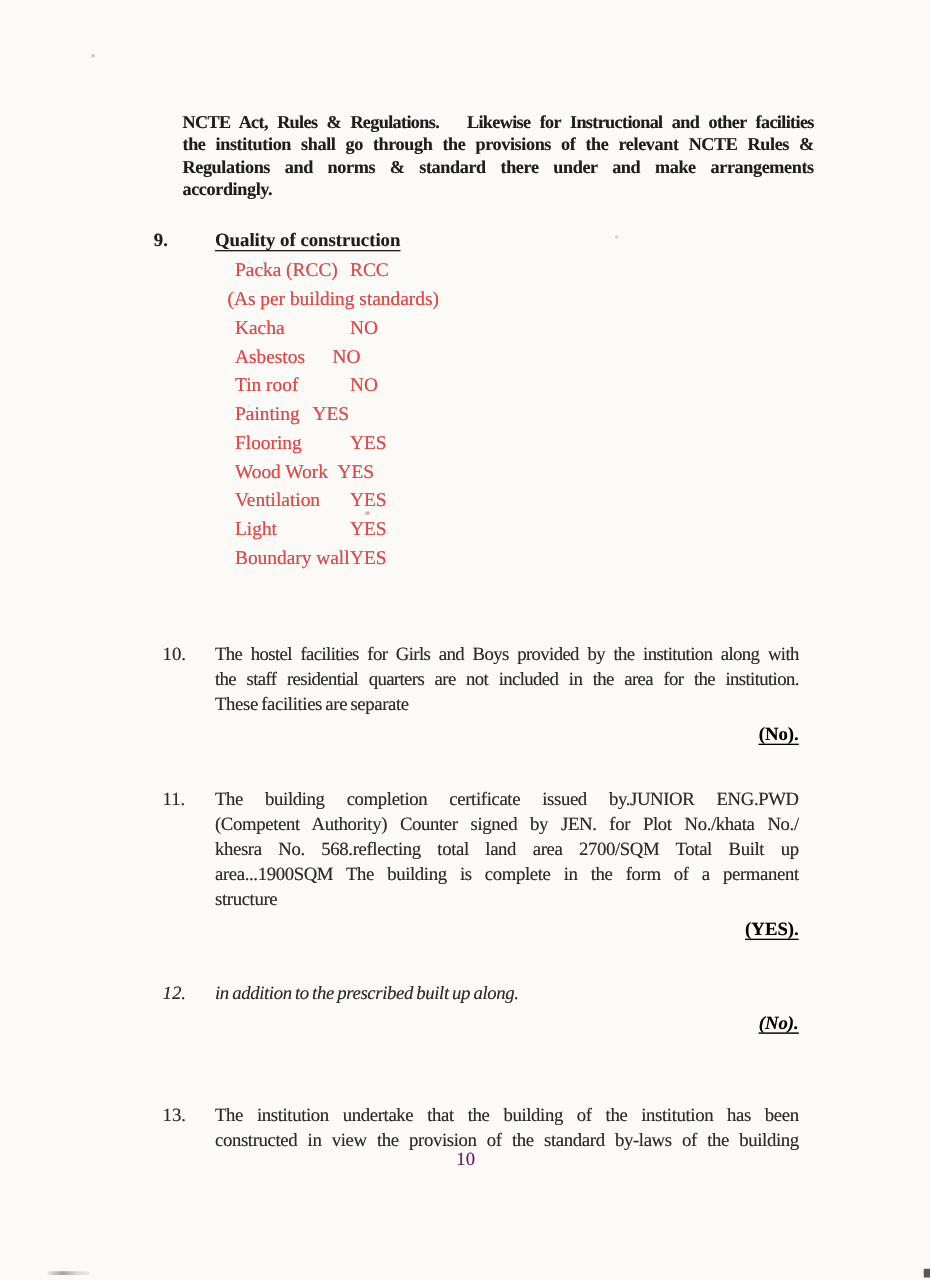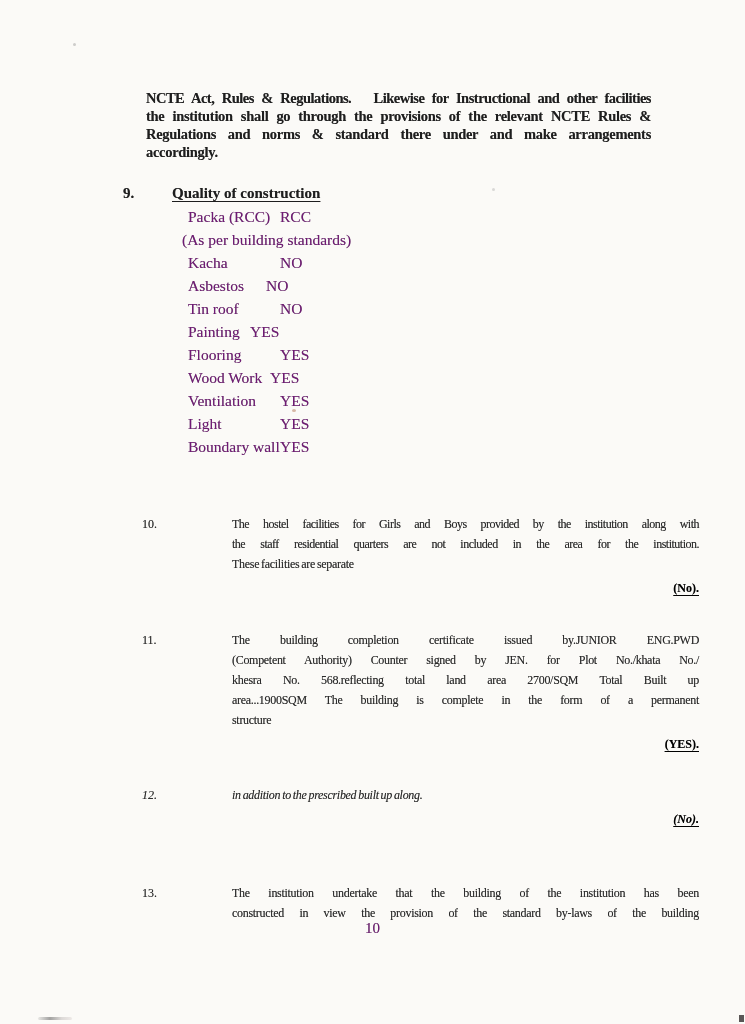--- a/index.html
+++ b/index.html
@@ -50,35 +50,34 @@
     text-decoration-thickness: 1.4px;
     text-underline-offset: 3px;
   }
 
   
   .qlist {
     position: absolute;
     left: 182px; top: 205px;
     font-size: 15.5px;
     line-height: 23px;
-    color: #701a75;
+    color: #ef4444;
   }
   .qrow { padding-left: 6px; white-space: nowrap; }
   .qrow.flush { padding-left: 0; }
   .qlabel { display: inline-block; min-width: 92px; }
 
   
   .item {
     position: absolute;
-    left: 142px;
+    left: 130px;
     width: 509px;
     display: flex;
-    font-size: 12px;
+    font-size: 15px;
     line-height: 20px;
-    gap: 48px;
   }
   .item-num { width: 42px; flex: 0 0 42px; }
   .item-body { width: 467px; flex: 0 0 467px; }
   .item-answer {
     margin-top: 4px;
     text-align: right;
     font-weight: bold;
     color: #000000;
     text-decoration: underline;
     text-decoration-thickness: 1.4px;

